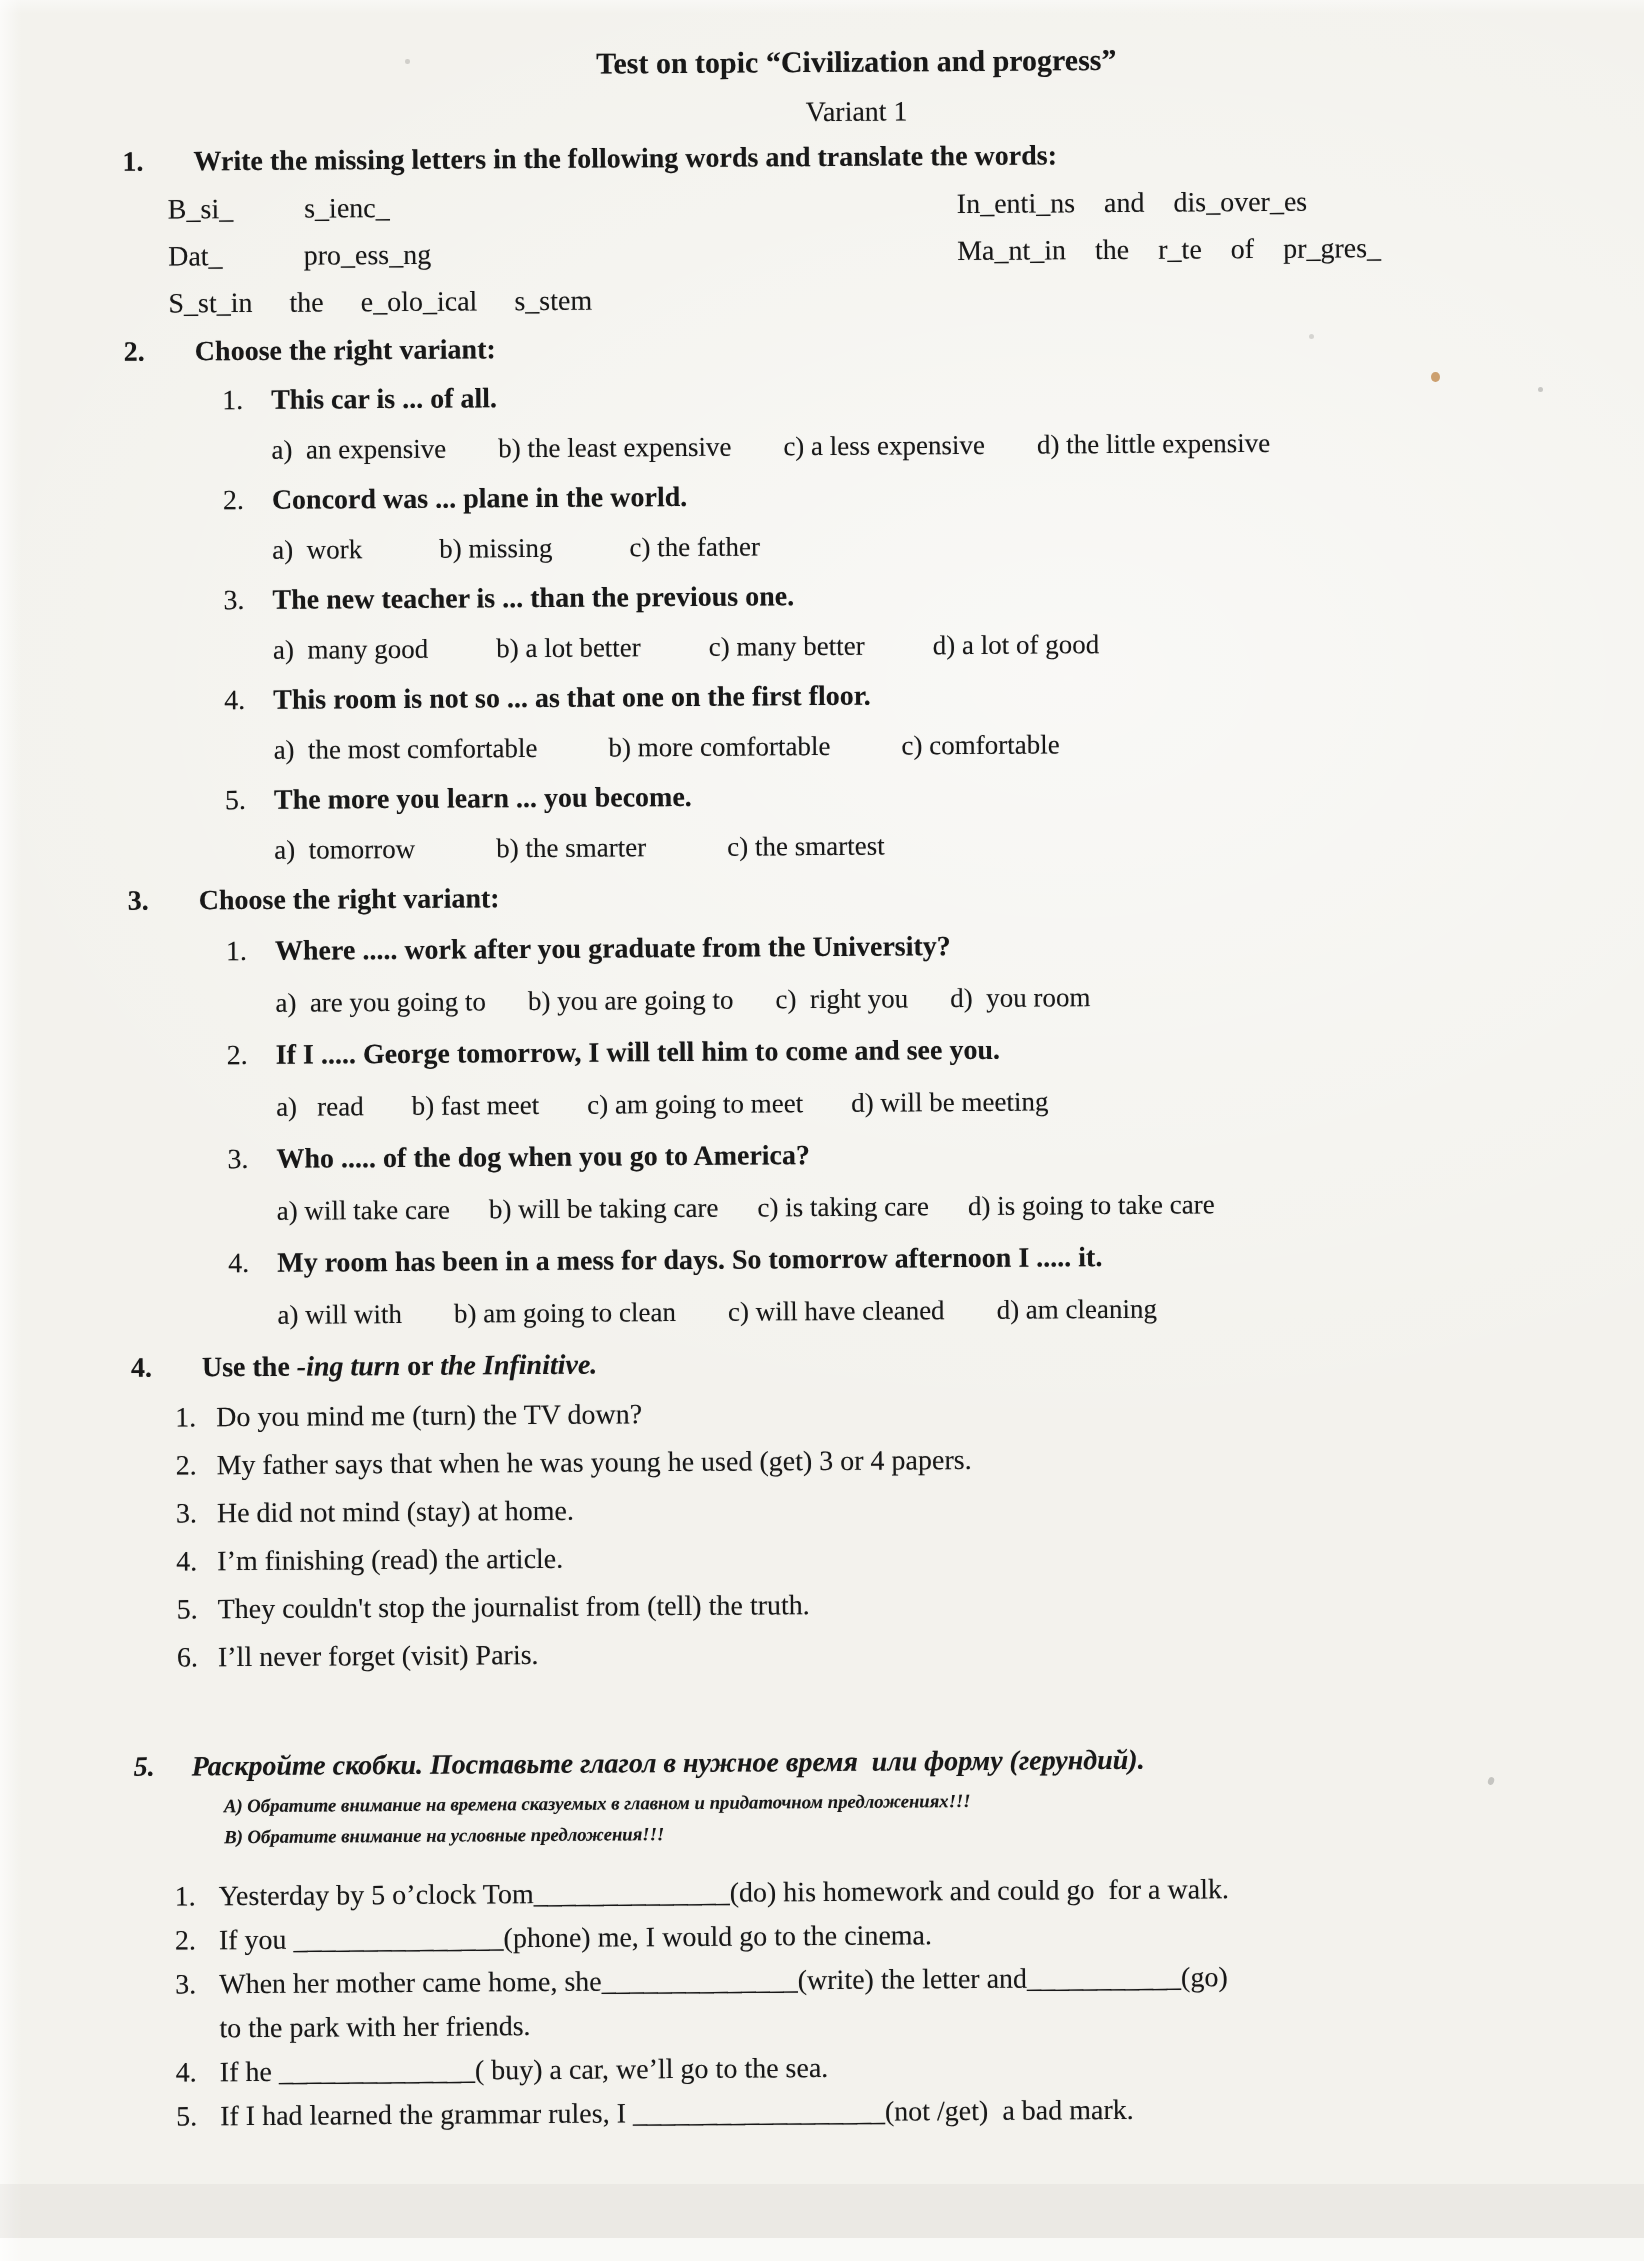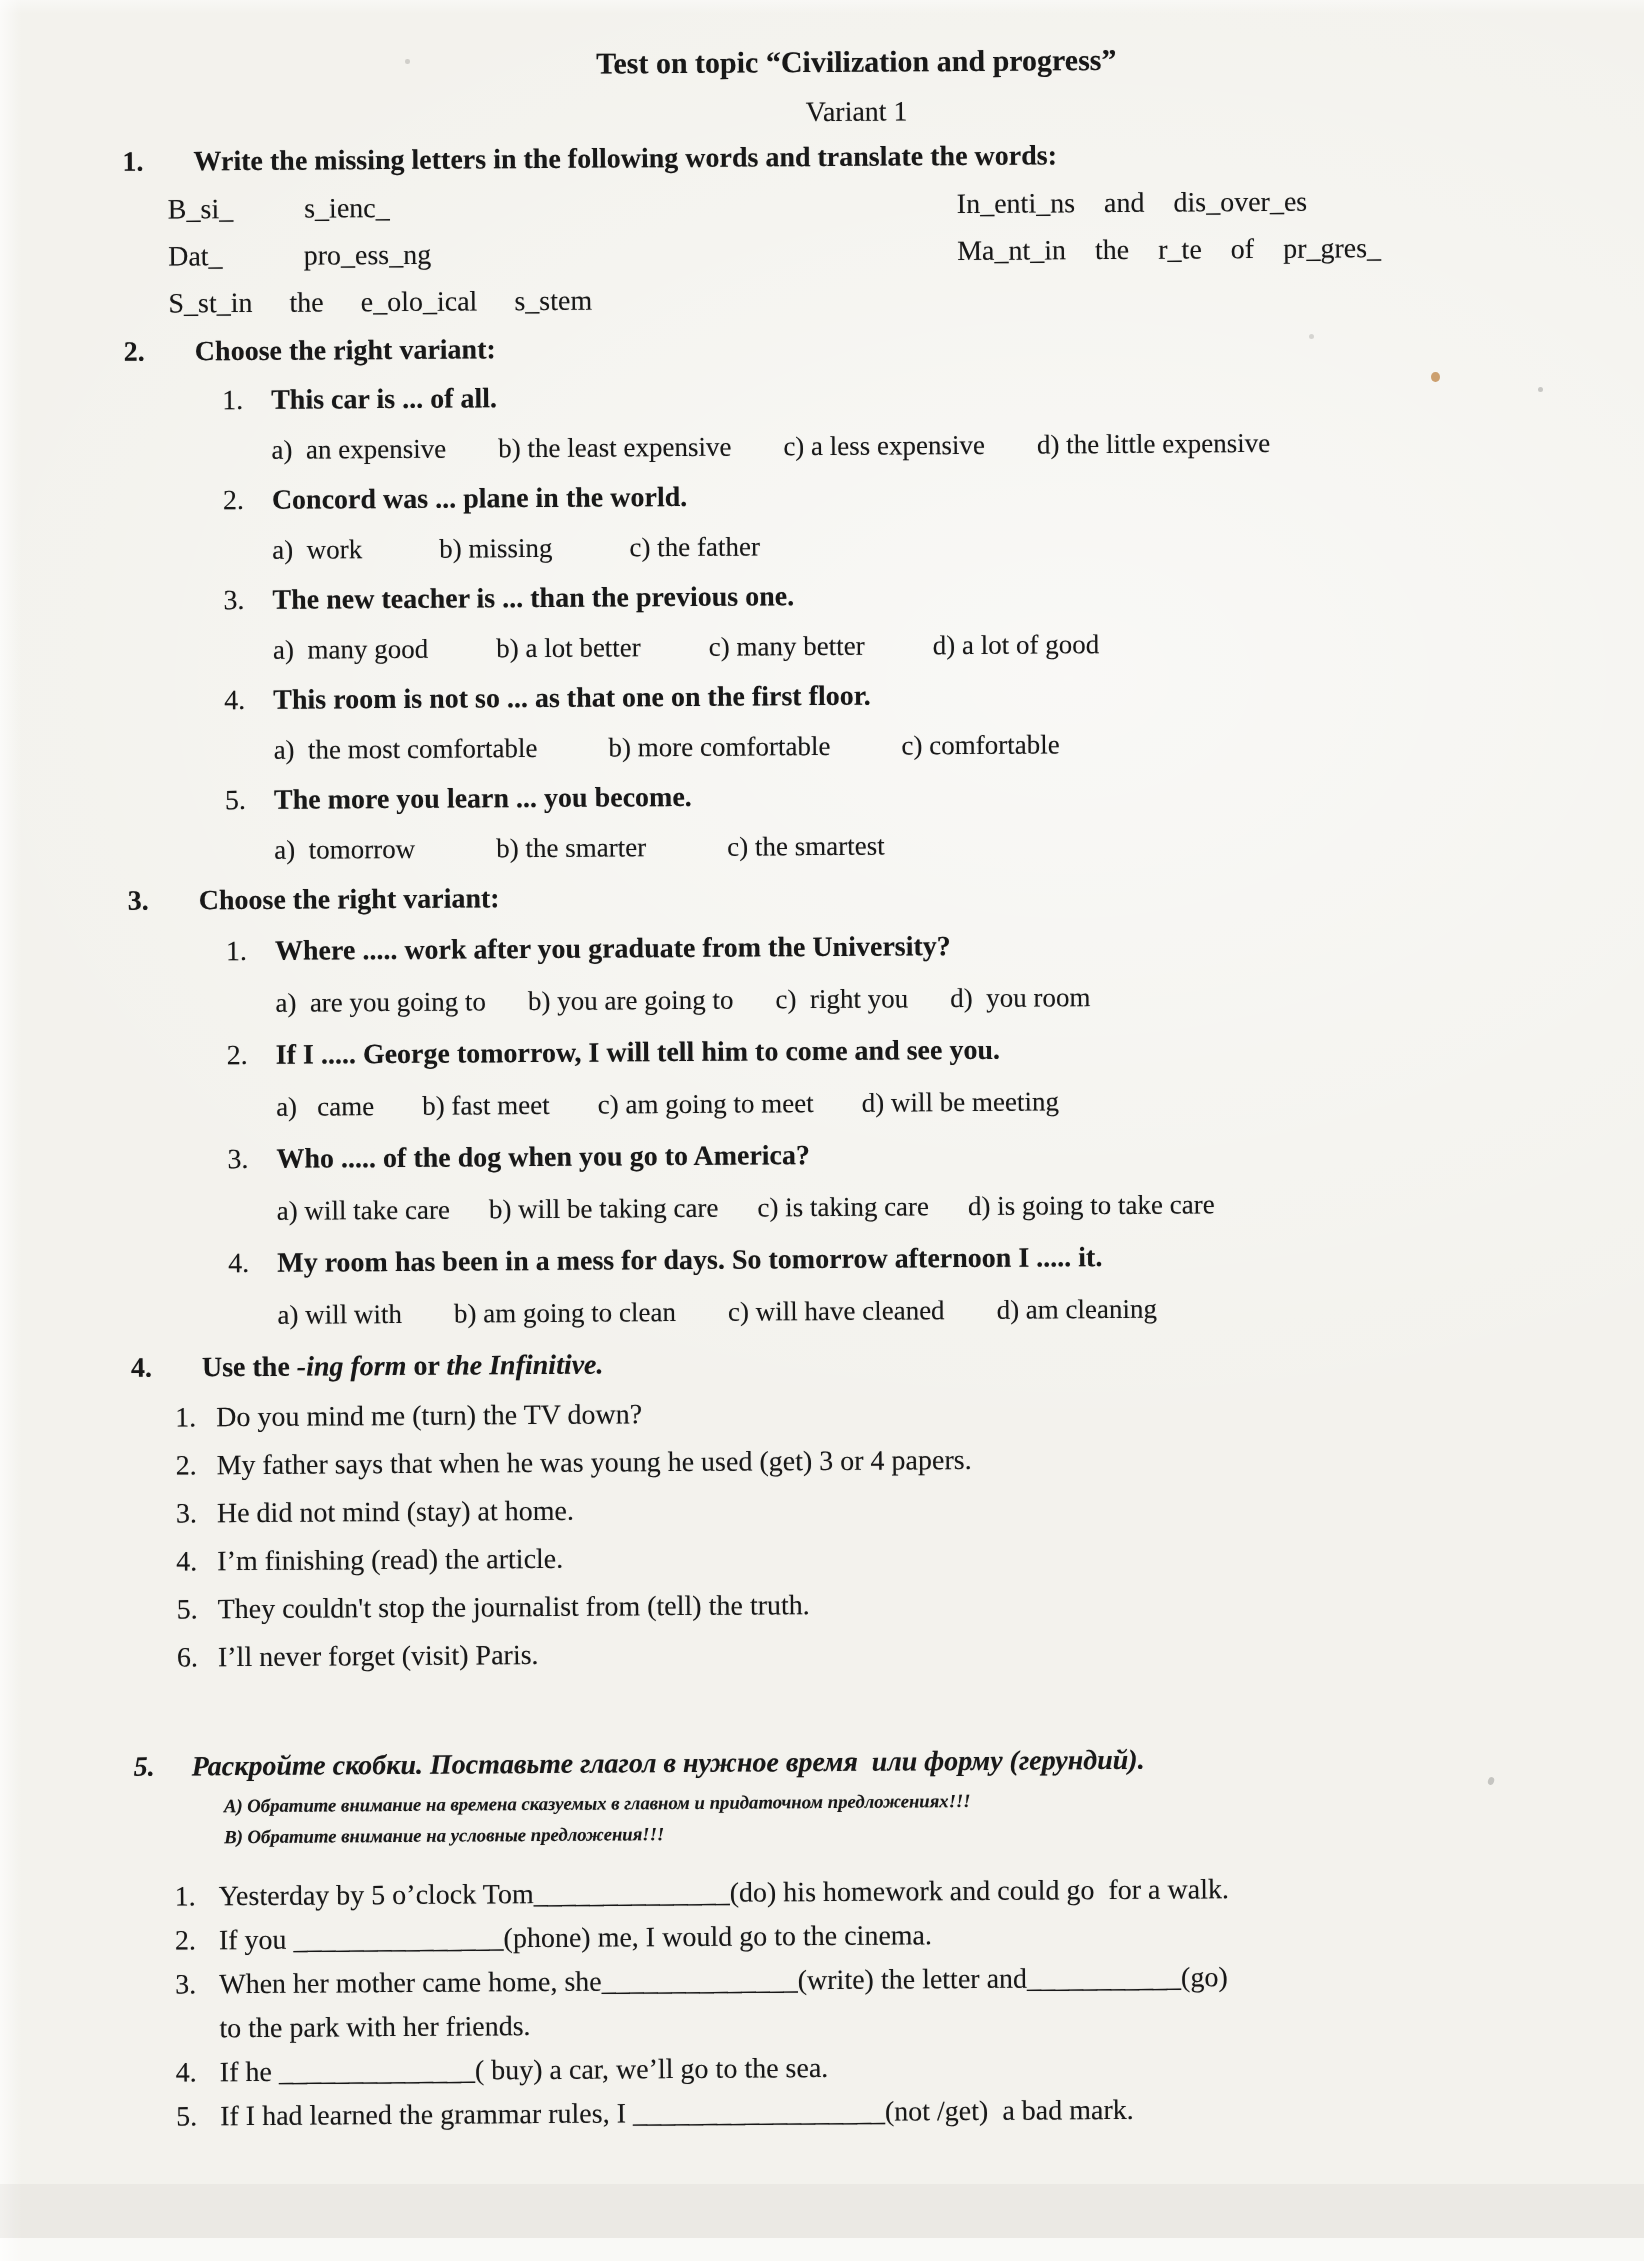--- a/index.html
+++ b/index.html
@@ -207,21 +207,21 @@
     <span class="pre">b) you are going to</span>
     <span class="pre">c)  right you</span>
     <span class="pre">d)  you room</span>
   </div>
 
   <div class="qrow l80">
     <span class="qnum">2.</span>
     <span class="stem pre">If I ..... George tomorrow, I will tell him to come and see you.</span>
   </div>
   <div class="opts l80 g75">
-    <span class="pre">a)   came</span>
+    <span class="pre">a)   read</span>
     <span class="pre">b) fast meet</span>
     <span class="pre">c) am going to meet</span>
     <span class="pre">d) will be meeting</span>
   </div>
 
   <div class="qrow l80">
     <span class="qnum">3.</span>
     <span class="stem pre">Who ..... of the dog when you go to America?</span>
   </div>
   <div class="opts l80 g60">
@@ -238,21 +238,21 @@
   <div class="opts l80 g80">
     <span class="pre">a) will with</span>
     <span class="pre">b) am going to clean</span>
     <span class="pre">c) will have cleaned</span>
     <span class="pre">d) am cleaning</span>
   </div>
 
   <div class="secrow h4row">
     <span class="secnum">4.</span>
     <span>
-      <span class="pre">Use the </span><span class="pre it">-ing form</span><span class="pre"> or </span><span class="pre it">the Infinitive.</span>
+      <span class="pre">Use the </span><span class="pre it">-ing turn</span><span class="pre"> or </span><span class="pre it">the Infinitive.</span>
     </span>
   </div>
 
   <div class="itm4">
     <span class="qnum">1.</span>
     <span class="pre">Do you mind me (turn) the TV down?</span>
   </div>
   <div class="itm4">
     <span class="qnum">2.</span>
     <span class="pre">My father says that when he was young he used (get) 3 or 4 papers.</span>

